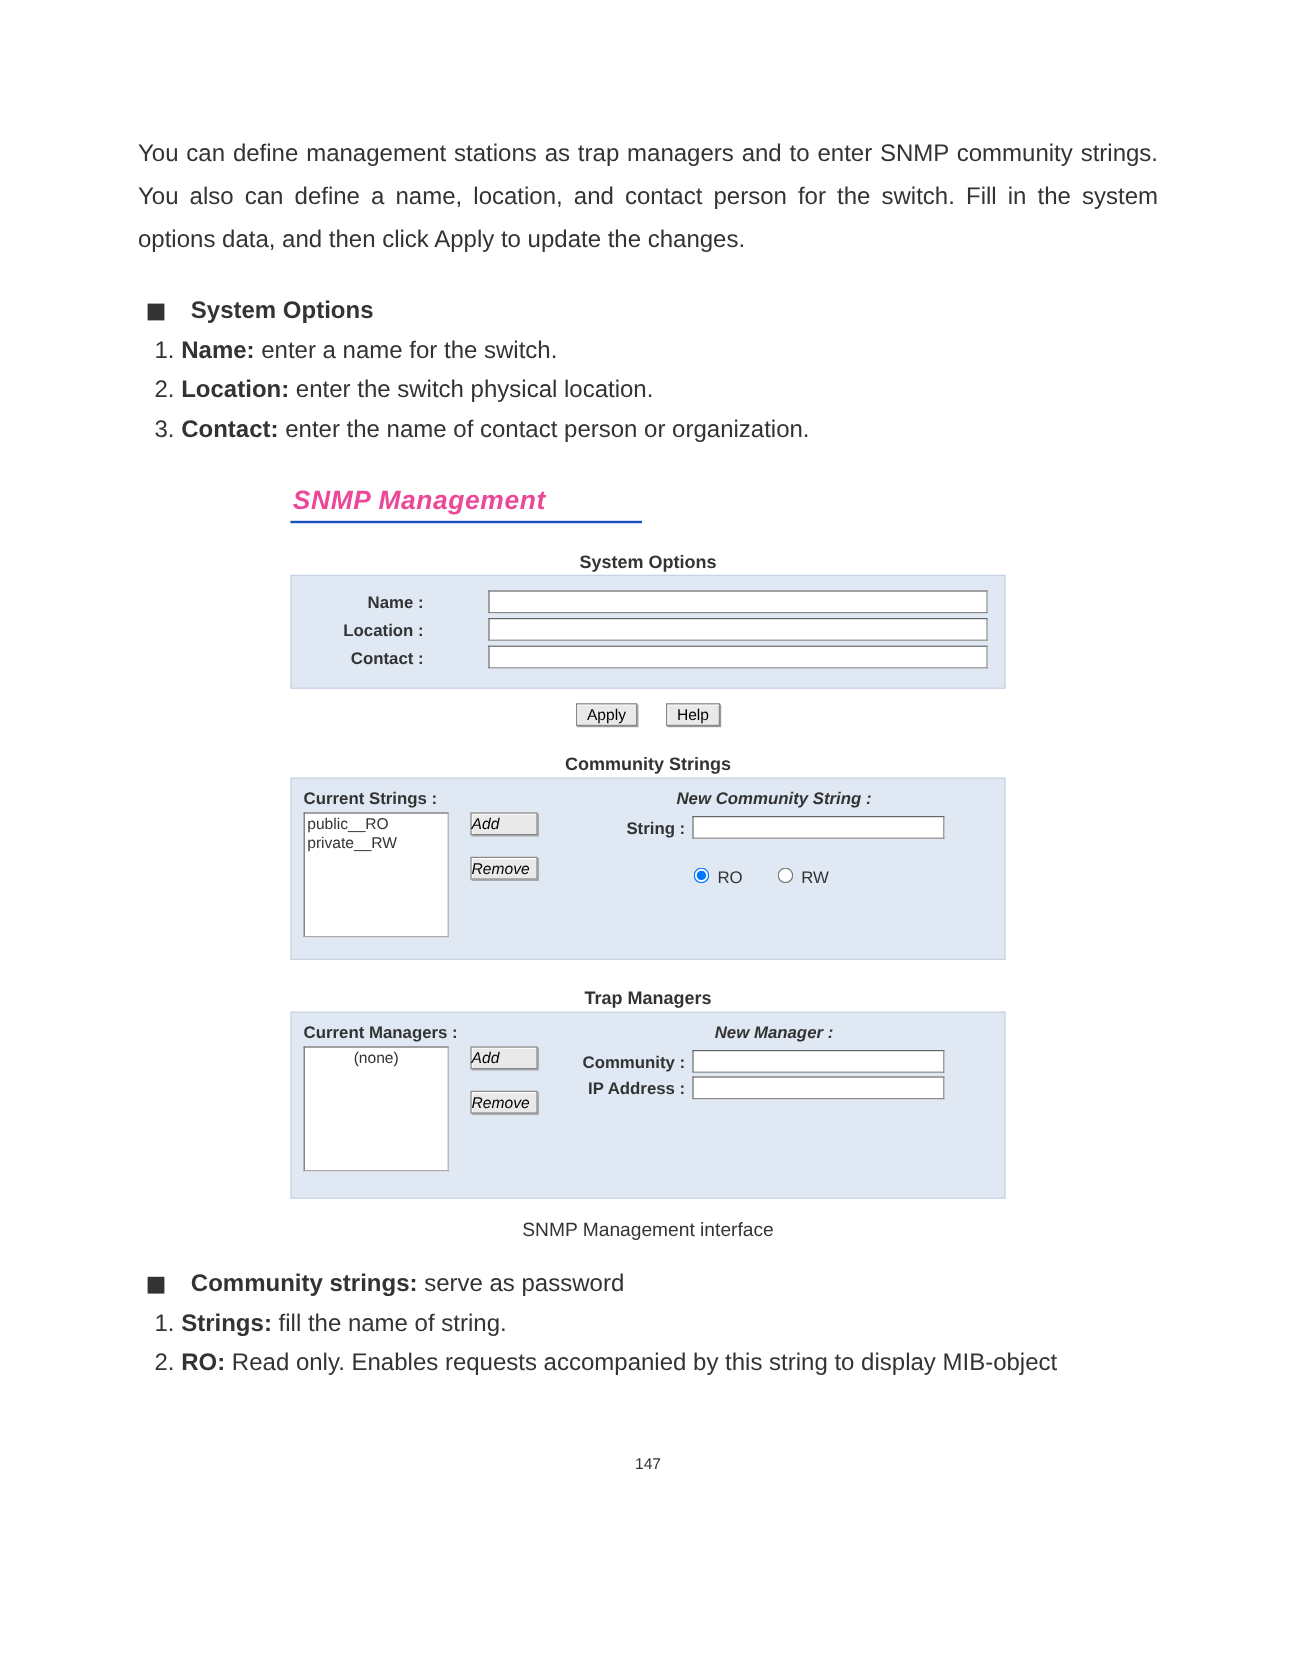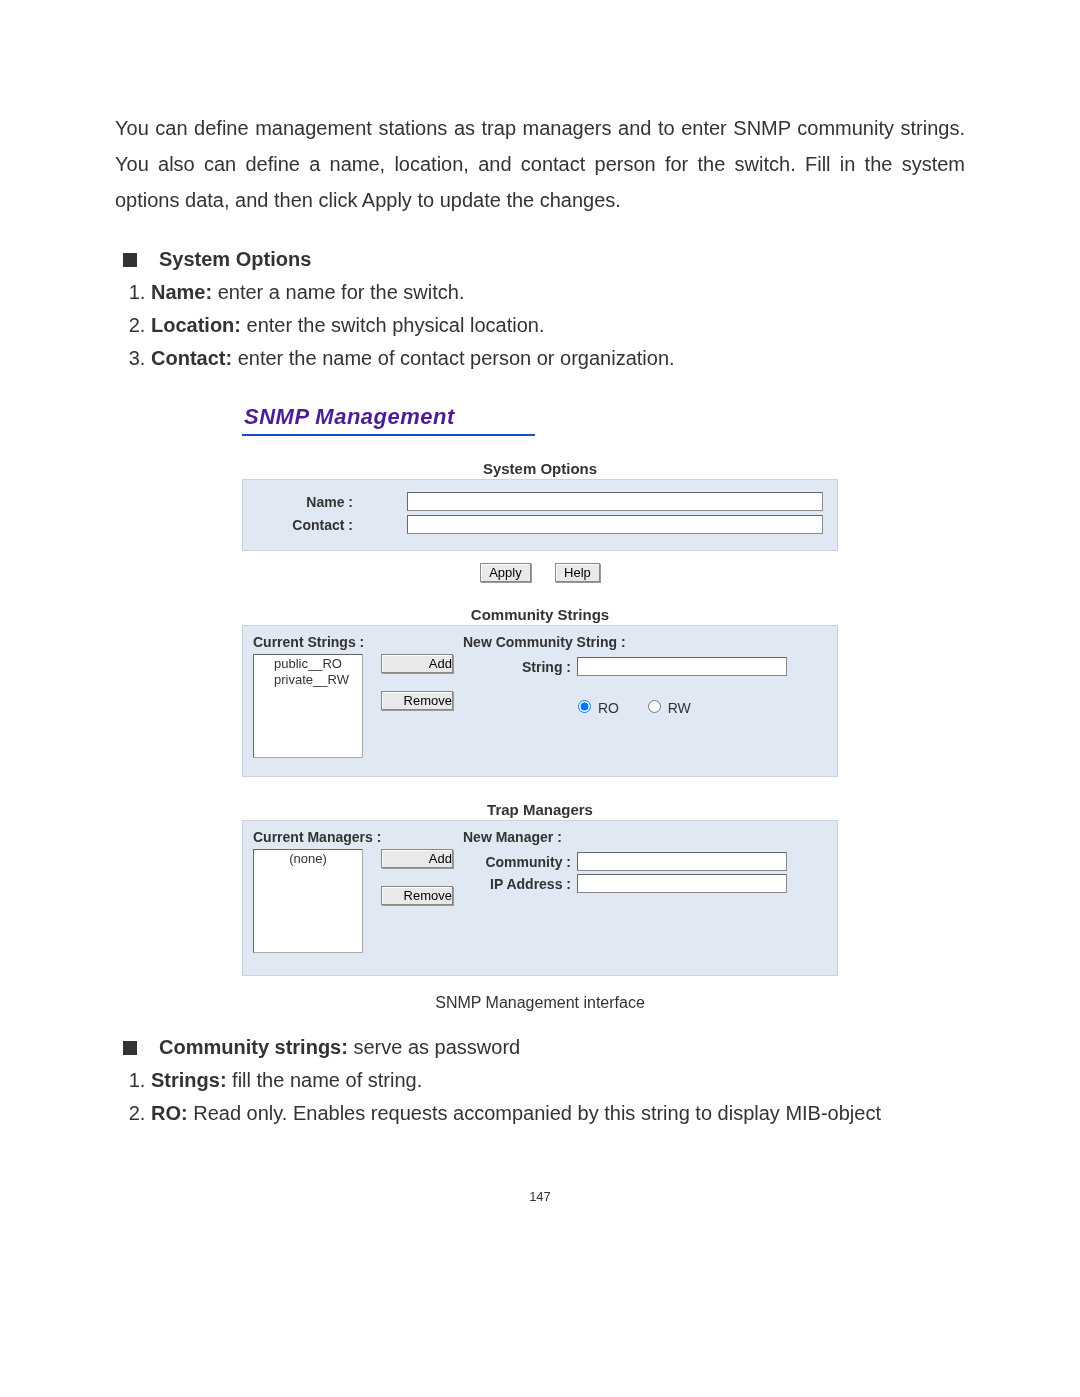--- a/index.html
+++ b/index.html
@@ -50,21 +50,21 @@
 
   
   .snmp-wrap {
     margin: 30px auto 10px auto;
     width: 596px;
   }
   .snmp-hdr {
     font-family: "Arial Black", Arial, sans-serif;
     font-weight: 900;
     font-style: italic;
-    color: #4c1d95;
+    color: #ec4899;
     font-size: 22px;
     letter-spacing: 0.5px;
     border-bottom: 2px solid #1a4fbf;
     padding: 0 80px 4px 2px;
     display: inline-block;
   }
   .panel-title {
     font-size: 15px;
     font-weight: bold;
     text-align: center;
@@ -115,46 +115,46 @@
     cursor: pointer;
   }
 
   .sub-head-row {
     display: flex;
     font-weight: bold;
     font-size: 14px;
     margin-bottom: 4px;
   }
   .lefthead { width: 210px; }
-  .righthead { flex: 1; text-align: left; }
+  .righthead { flex: 1; text-align: center; font-style: italic; }
 
   .two-col {
     display: flex;
     gap: 0;
   }
   .left-col { width: 210px; display: flex; gap: 6px; }
   .right-col { flex: 1; }
 
   .listbox {
     width: 115px;
     height: 100px;
     border: 1px solid #666;
     border-right-color:#aaa;
     border-bottom-color:#aaa;
     background: #fff;
     font-family: Arial, sans-serif;
     font-size: 13px;
-    padding: 1px 20px;
+    padding: 1px 2px;
     overflow: hidden;
   }
   .listbox div { line-height: 1.25; white-space: nowrap; }
   .mgrbox { text-align: center; }
 
   .col-btns { display: flex; flex-direction: column; gap: 18px; padding-left:2px; }
-  .col-btns .btn { width: 72px; text-align:right; padding:1px 0; }
+  .col-btns .btn { width: 56px; text-align:left; padding:1px 0;font-style:italic; }
 
   .field-row { display: flex; align-items: center; margin: 3px 0;}
   .field-lbl { width: 108px; text-align: right; padding-right: 6px; font-weight: bold; font-size: 14px;}
   .field-input {
     height: 19px; border:1px solid #888; border-top-color:#666; border-left-color:#666;
     background:#fff; font-size:13px; padding:1px 3px; box-sizing:border-box;
     flex: 1; max-width: 210px;
   }
   .radio-row { margin-left: 100px; margin-top: 21px; font-size: 14px;}
   .radio-row label { margin: 0 10px; }
@@ -188,20 +188,24 @@
       <li><span class="bold">Contact:</span><span> enter the name of contact person or organization.</span></li>
     </ol>
 
   <div class="snmp-wrap">
     <span class="snmp-hdr">SNMP Management</span>
 
     <div class="panel-title">System Options</div>
     <div class="panel" style="padding-bottom:12px;">
       <div class="sys-row">
         <span class="sys-label">Name :</span>
+        <input class="txt" value="" style="">
+      </div>
+      <div class="sys-row">
+        <span class="sys-label">Location :</span>
         <input class="txt" value="" style="">
       </div>
       <div class="sys-row">
         <span class="sys-label">Contact :</span>
         <input class="txt" value="" style="">
       </div>
     </div>
     <div class="btn-row">
       <button class="btn">Apply</button>
       <button class="btn">Help</button>

